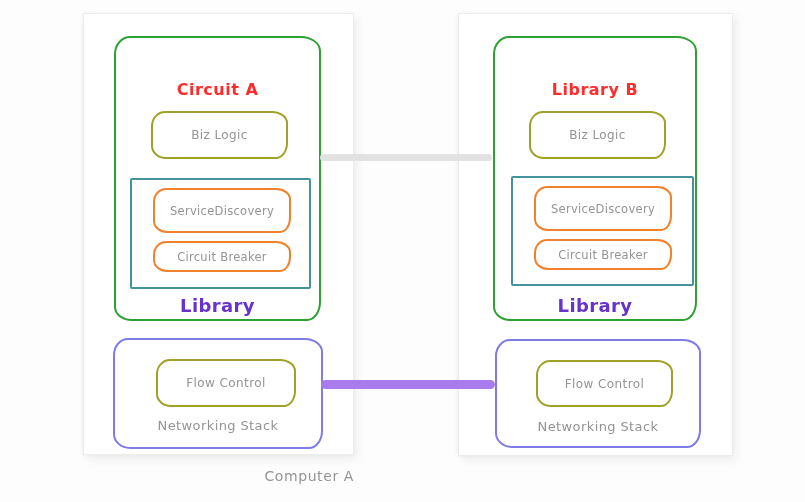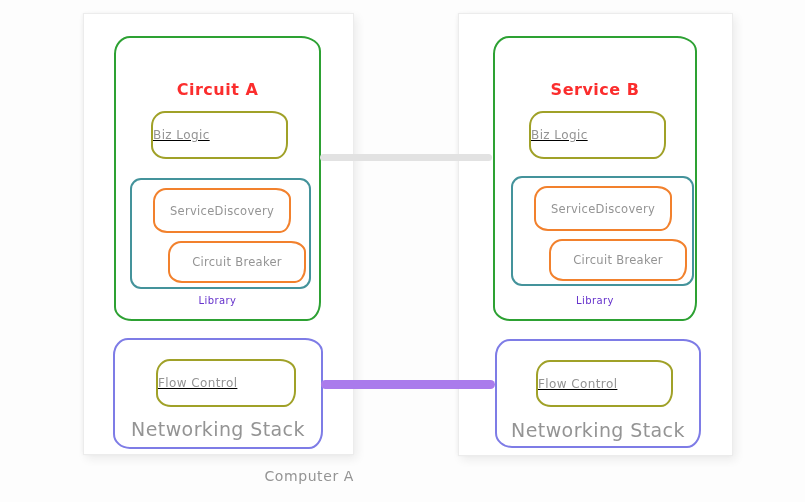--- a/index.html
+++ b/index.html
@@ -28,67 +28,67 @@
   .service-title {
     position:absolute; top:42px; left:0; right:0;
     text-align:center; color:var(--service-title);
     font-size:16px; font-weight:bold; letter-spacing:0.5px;
   }
 
   .module-box {
     position:absolute;
     border:2.5px solid var(--module-border);
     border-radius:14px 16px 12px 15px / 15px 12px 16px 13px;
-    display:flex; align-items:center; justify-content:flex-start;text-decoration:underline;
+    display:flex; align-items:center; justify-content:center;
   }
   #panel-a .biz-box { left:35px; top:73px; width:137px; height:48px; }
   #panel-b .biz-box { left:34px; top:73px; width:137px; height:48px; }
 
   .box-text { color:var(--muted-text); font-size:12px; letter-spacing:0.4px; }
 
   .library-box {
     position:absolute;
     border:2px solid var(--library-border);
-    border-radius:11px;
+    border-radius:2px;
     text-align:right;
   }
   #panel-a .library-box { left:14px; top:140px; width:181px; height:111px; }
   #panel-b .library-box { left:16px; top:138px; width:183px; height:110px; }
 
   .lib-item {
     position:absolute;
     border:2.5px solid var(--library-item-border);
     border-radius:13px 15px 11px 14px / 14px 11px 15px 12px;
     display:flex; align-items:center; justify-content:center;
     font-size:11.5px; color:var(--muted-text); letter-spacing:0.3px;
   }
   .lib-item.first  { left:21px; top:8px;  width:138px; height:45px; }
-  .lib-item.second { left:36px; top:61px; width:138px; height:42px; }
+  .lib-item.second { left:21px; top:61px; width:138px; height:31px; }
 
   .library-label {
     position:absolute; left:0; right:0; top:257px;
     text-align:center; color:var(--library-label);
-    font-size:10px; font-weight:normal; letter-spacing:0.4px;
+    font-size:18px; font-weight:bold; letter-spacing:0.4px;
   }
 
   .network-box {
     position:absolute;
     border:2.5px solid var(--network-border);
     border-radius:15px 18px 14px 17px / 17px 14px 18px 15px;
   }
   #panel-a .network-box { left:29px; top:324px; width:210px; height:111px; }
   #panel-b .network-box { left:36px; top:325px; width:206px; height:109px; }
 
   #panel-a .flow-box { left:41px; top:19px; width:140px; height:48px; }
   #panel-b .flow-box { left:39px; top:19px; width:137px; height:47px; }
 
   .network-label {
     position:absolute; left:0; right:0; top:78px;
     text-align:center; color:var(--muted-text);
-    font-size:19px; letter-spacing:0.4px;
+    font-size:13px; letter-spacing:0.4px;
   }
 
   .computer-label {
     position:absolute; top:468px; text-align:right;
     color:var(--muted-text); font-size:14px; letter-spacing:0.6px;
   }
   #computer-a-label { left:83px;  width:271px; }
   #computer-b-label { left:458px; width:275px; }
 
   .link { position:absolute; z-index:5; }
@@ -121,21 +121,21 @@
     <div class="network-box">
       <div class="module-box flow-box">
         <span class="box-text">Flow Control</span>
       </div>
       <div class="network-label">Networking Stack</div>
     </div>
   </div>
 
   <div class="panel" id="panel-b">
     <div class="service-box">
-      <div class="service-title">Service B</div>
+      <div class="service-title">Library B</div>
       <div class="module-box biz-box">
         <span class="box-text">Biz Logic</span>
       </div>
       <div class="library-box">
         <div class="lib-item first">ServiceDiscovery</div>
         <div class="lib-item second">Circuit Breaker</div>
       </div>
       <div class="library-label">Library</div>
     </div>
     <div class="network-box">

